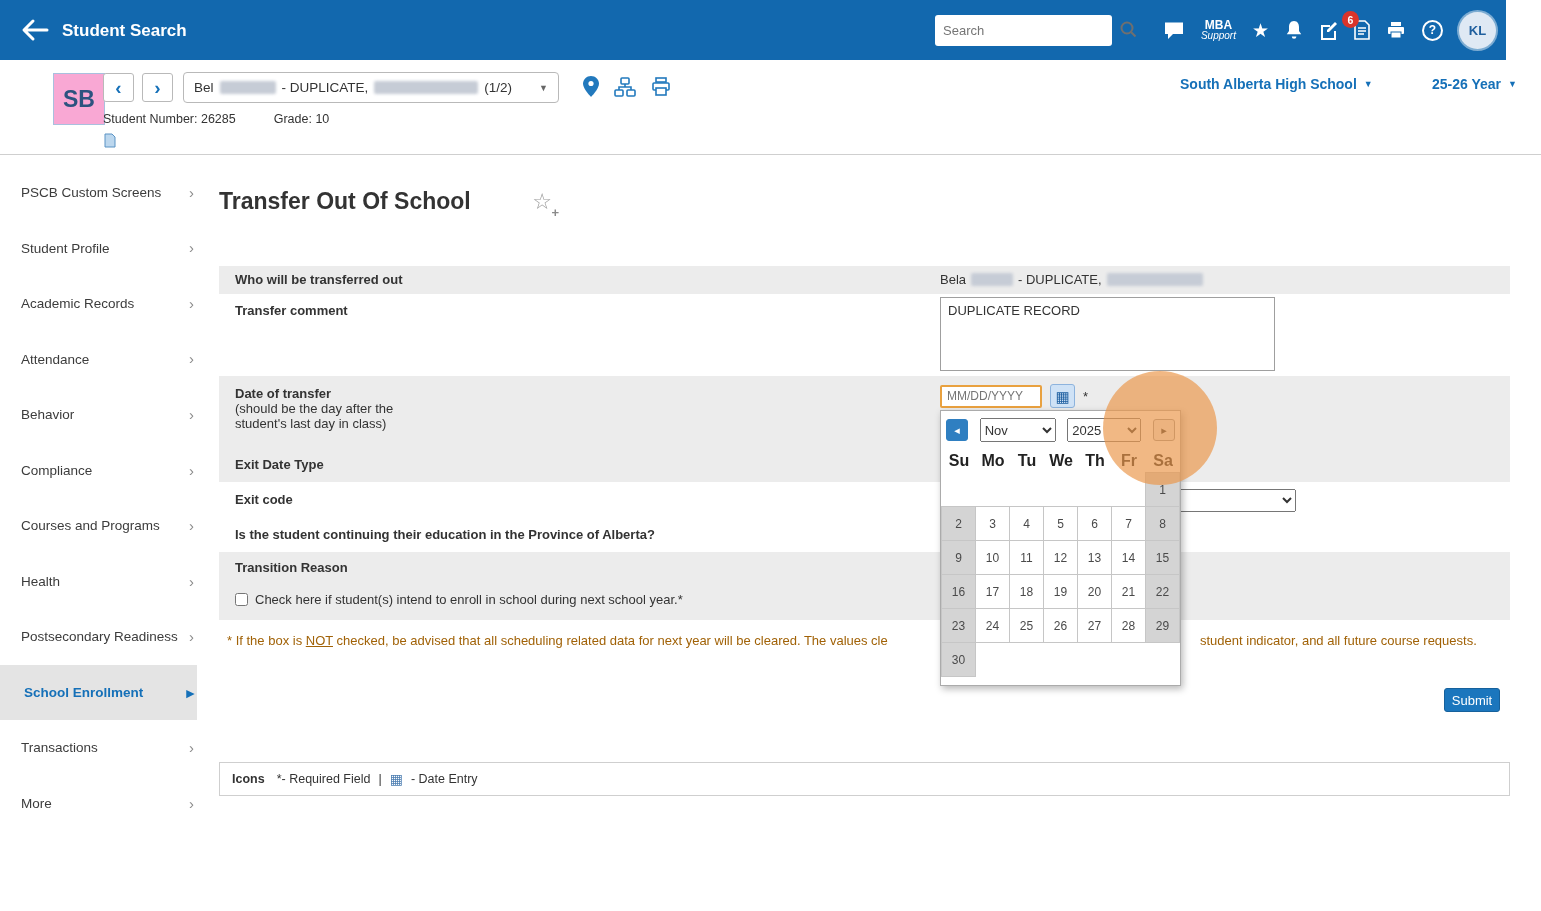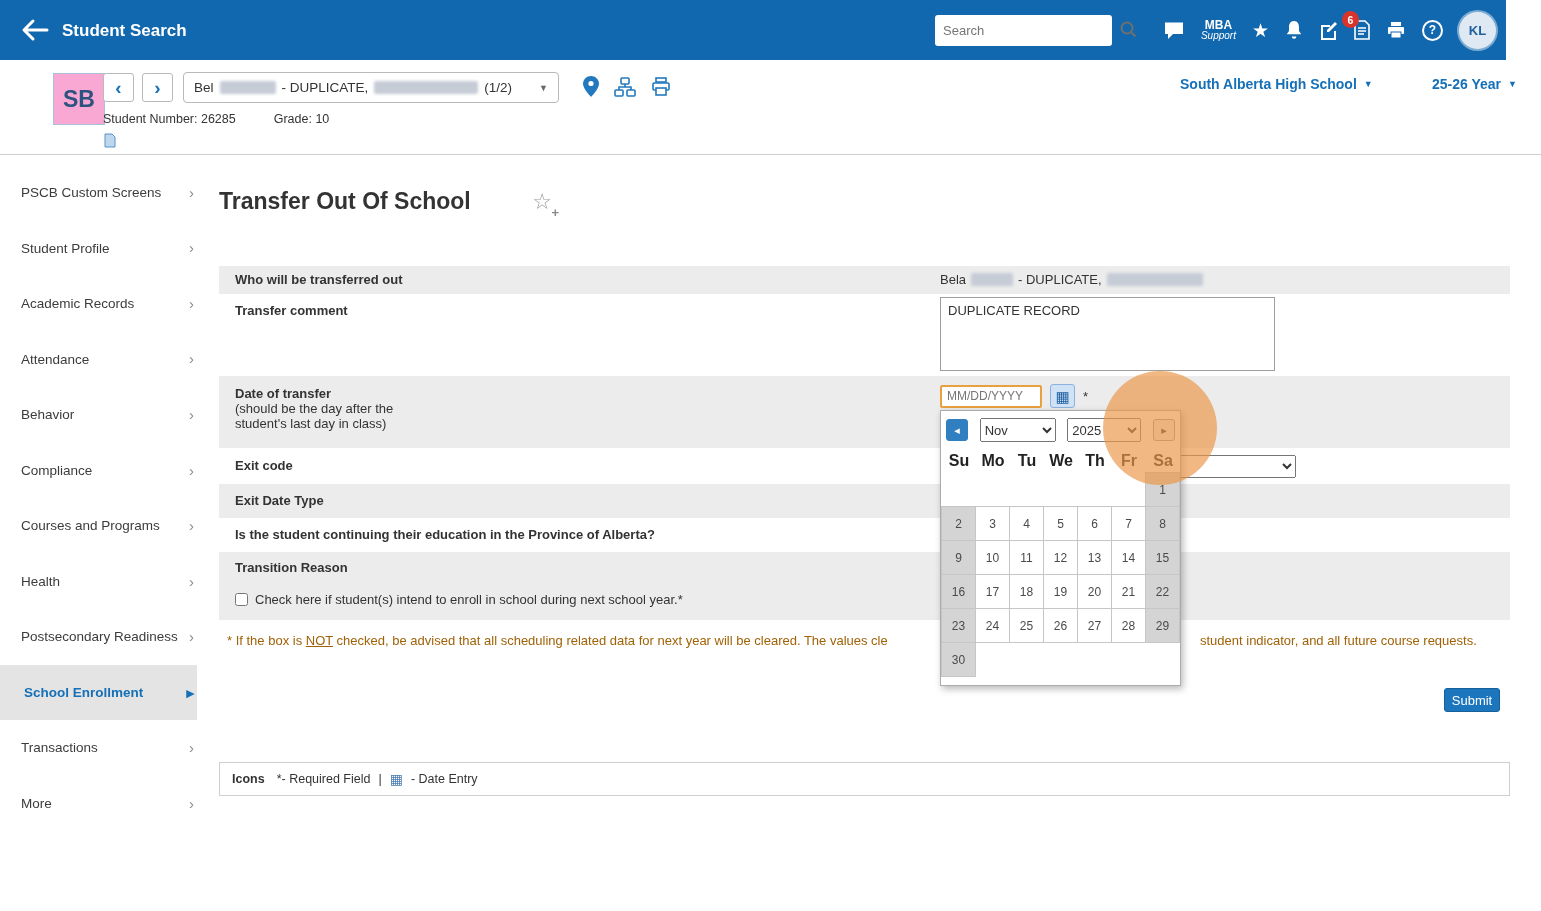--- a/index.html
+++ b/index.html
@@ -271,27 +271,27 @@
           <div class="fsub">(should be the day after the</div>
           <div class="fsub">student's last day in class)</div>
         </div>
         <div class="date-cluster">
           <input class="date-input" type="text" placeholder="MM/DD/YYYY" style="">
           <button class="cal-btn">▦</button>
           <span class="req">*</span>
         </div>
       </div>
 
+      <div class="frow gray r5">
+        <span class="flabel" style="top:9px;">Exit Date Type</span>
+      </div>
+
       <div class="frow r4">
         <span class="flabel" style="top:10px;">Exit code</span>
         <select class="exit-select"><option></option></select>
-      </div>
-
-      <div class="frow gray r5">
-        <span class="flabel" style="top:9px;">Exit Date Type</span>
       </div>
 
       <div class="frow r6">
         <span class="flabel" style="top:9px;">Is the student continuing their education in the Province of Alberta?</span>
       </div>
 
       <div class="frow gray r7">
         <span class="flabel" style="top:8px;">Transition Reason</span>
         <label class="chk-line">
           <input type="checkbox" style="">

